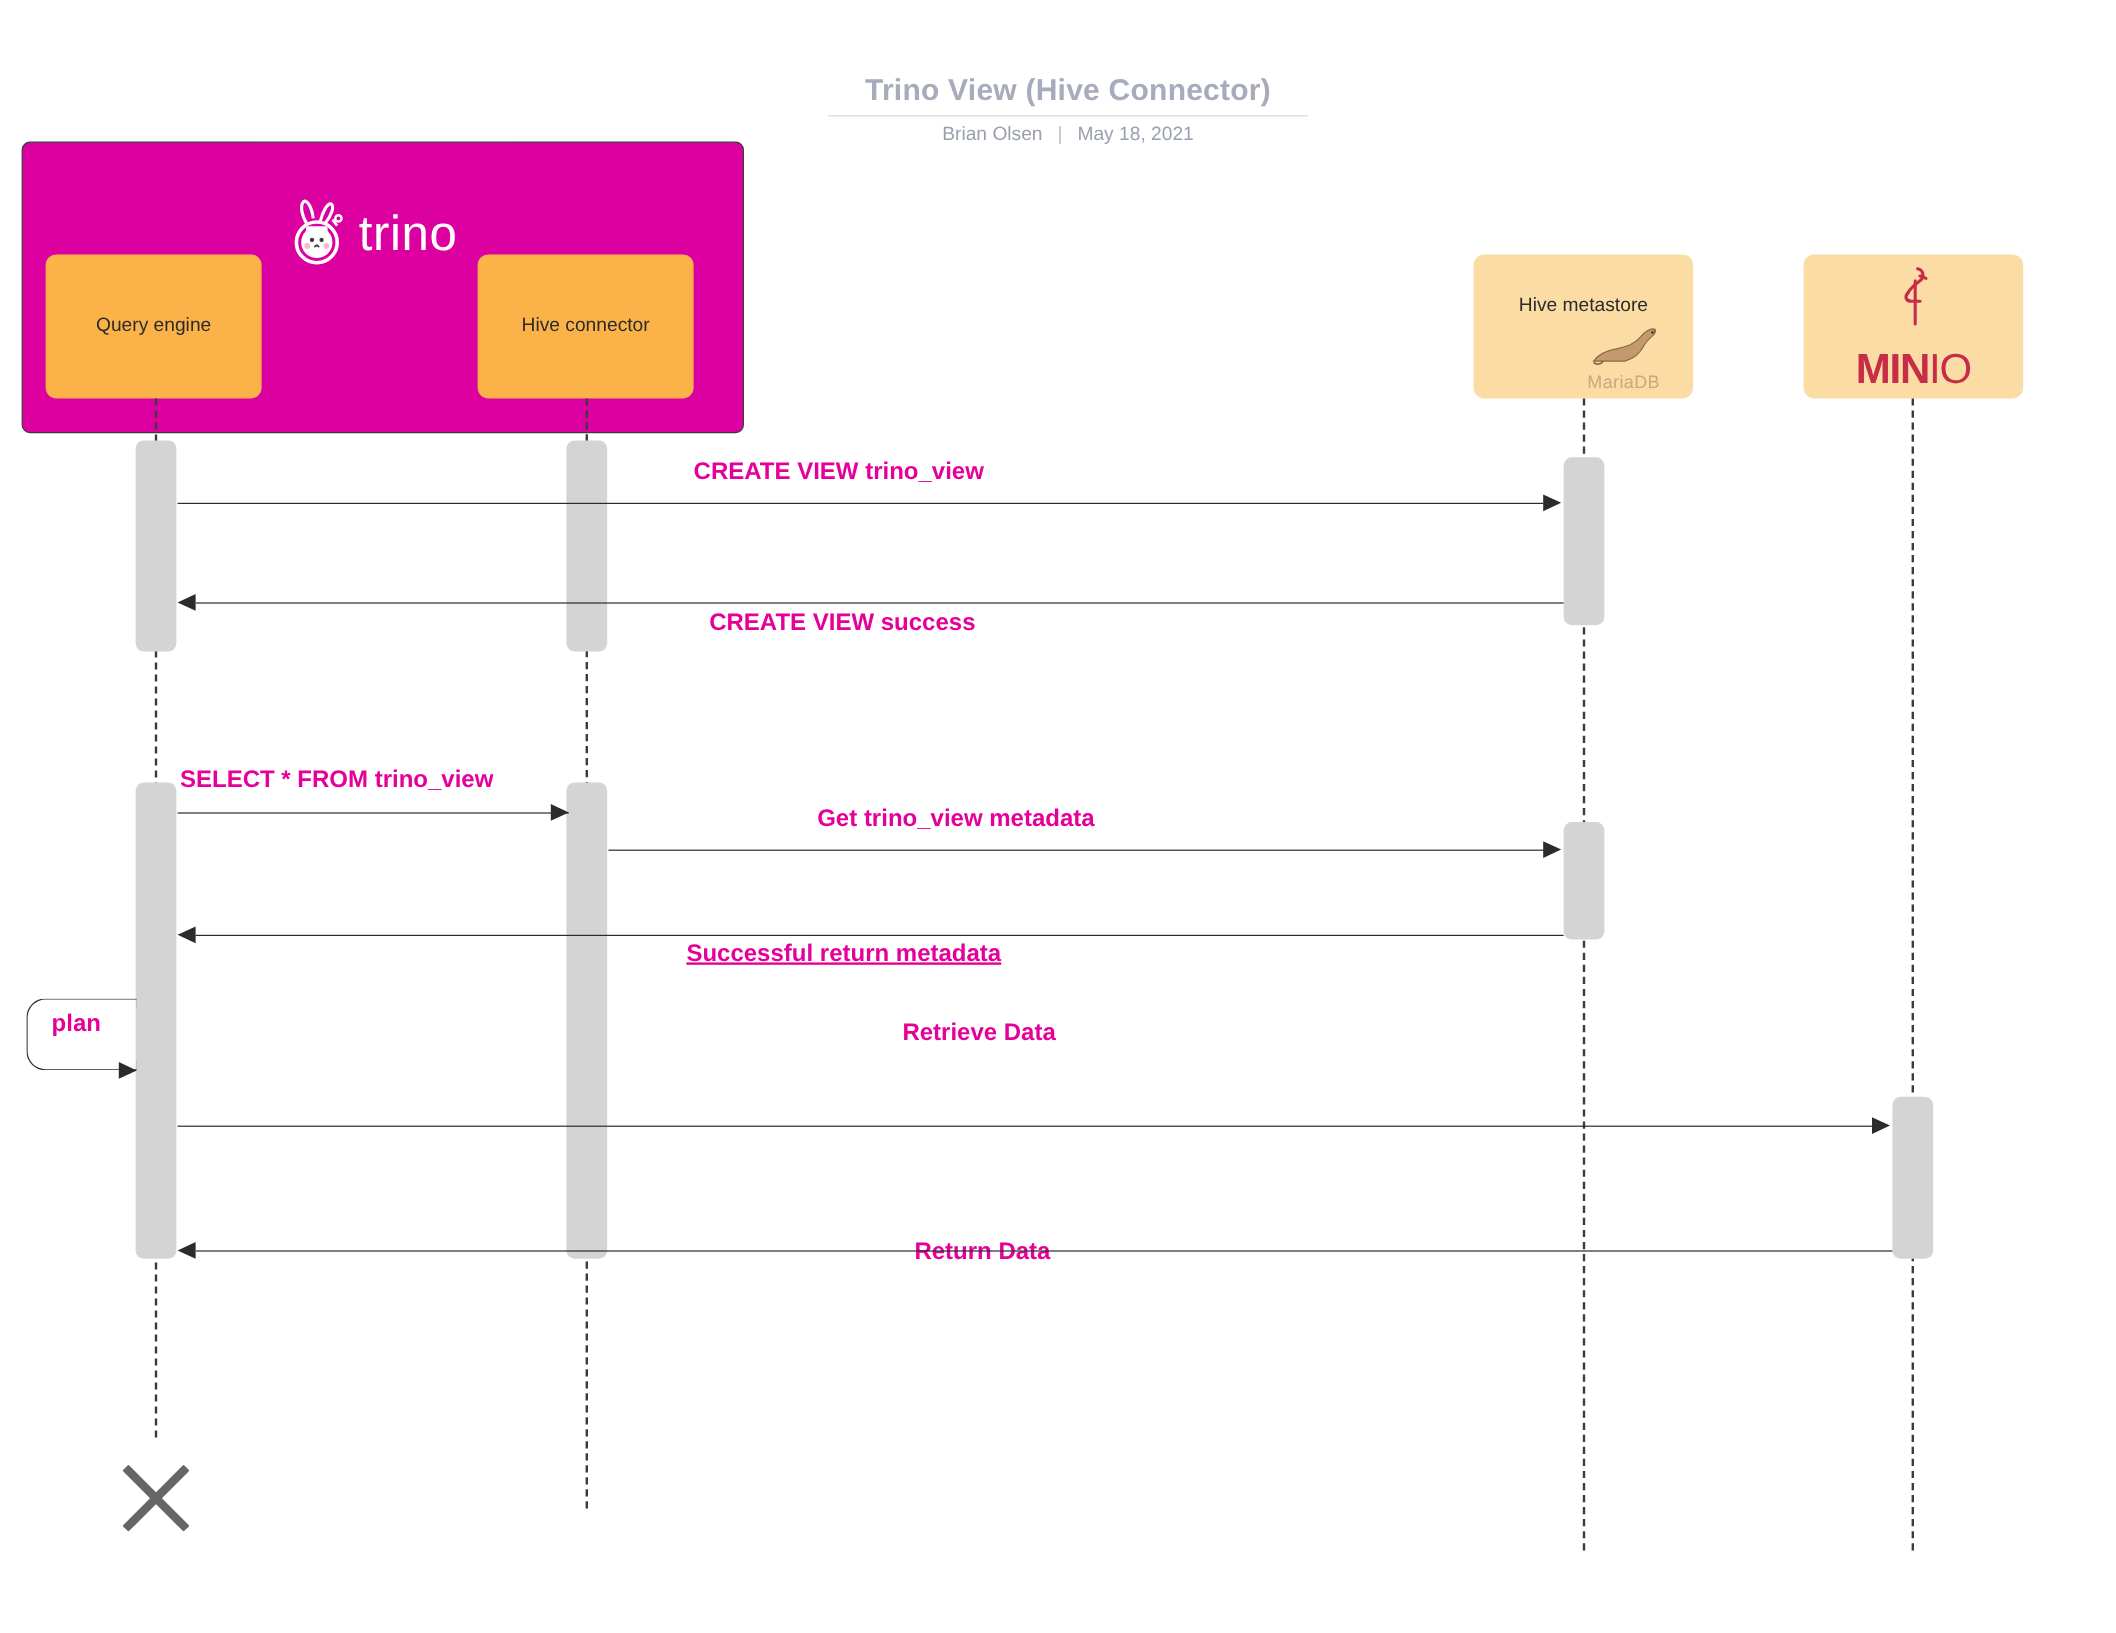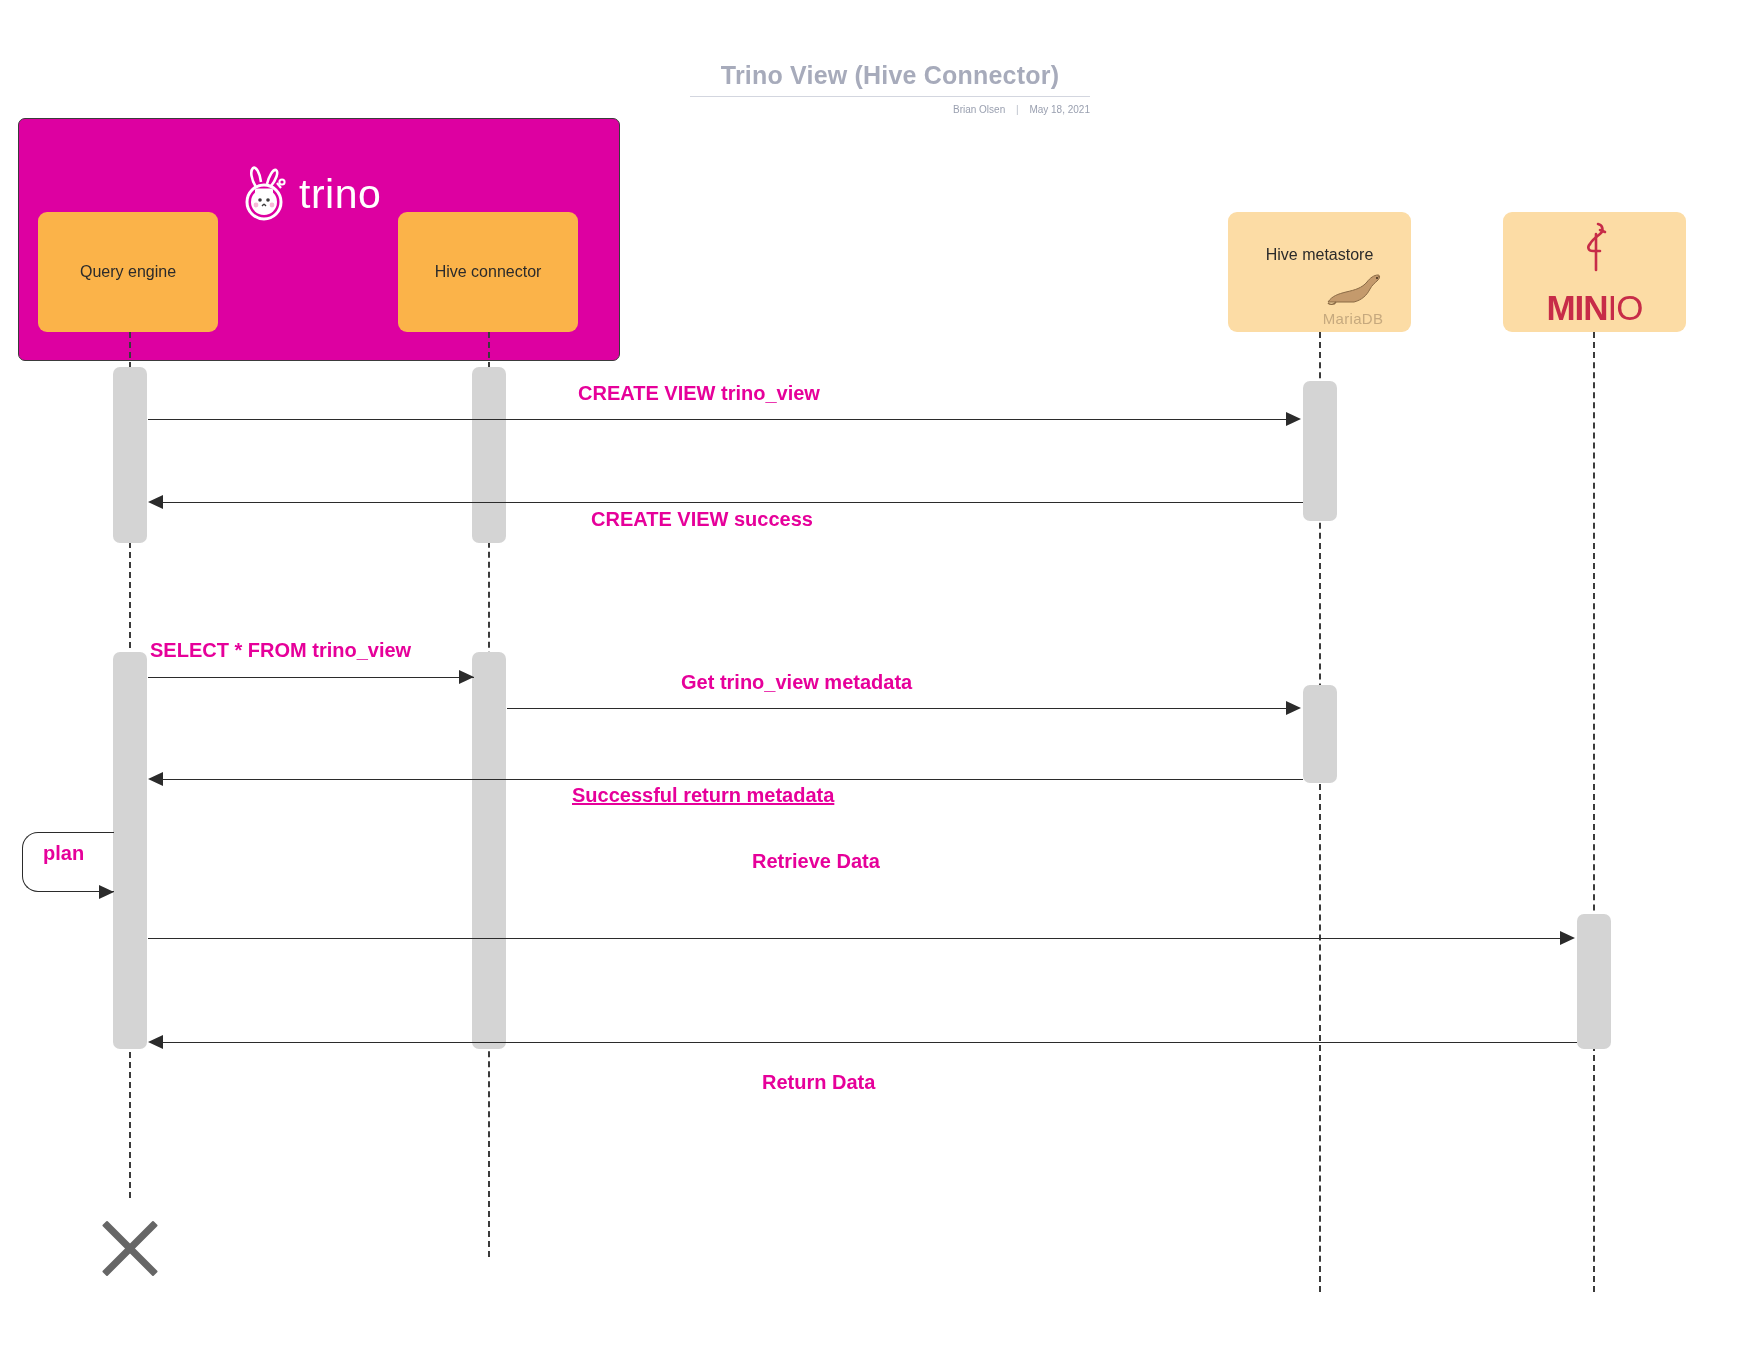--- a/index.html
+++ b/index.html
@@ -6,21 +6,21 @@
   body{width:1763px;height:1361px;position:relative;overflow:hidden;
        font-family:"Liberation Sans","DejaVu Sans",sans-serif;}
 
   #canvas{position:absolute;inset:0;}
 
   
   .title-wrap{position:absolute;left:690px;top:62px;width:400px;text-align:center;}
   .diagram-title{font-size:25px;font-weight:bold;color:#a7abbb;letter-spacing:.2px;
                  white-space:nowrap;line-height:1.1;}
   .title-rule{width:400px;height:1px;background:#d3d6df;margin:6px 0 7px 0;}
-  .byline{font-size:10px;color:#9aa0b0;white-space:nowrap;text-align:right;}
+  .byline{font-size:16px;color:#9aa0b0;white-space:nowrap;}
   .byline .sep{padding:0 8px;color:#b9bec9;}
 
   
   .trino-box{position:absolute;left:18px;top:118px;width:600px;height:241px;
              background:#dd00a1;border:1.5px solid #3b3b3b;border-radius:7px;}
   .trino-logo{position:absolute;left:240px;top:152px;display:flex;align-items:center;gap:9px;margin-top:13px;}
   .trino-word{font-size:41px;color:#ffffff;line-height:1;letter-spacing:.5px;}
 
   
   .pbox{position:absolute;border-radius:9px;display:flex;align-items:center;
@@ -175,21 +175,21 @@
   <div class="arrow left" style="left:148px;top:772px;"></div>
 
   <div class="selfloop" style="left:22px;top:832px;width:92px;height:60px;"></div>
   <div class="msg-label" style="left:43px;top:842px;">plan</div>
   <div class="arrow right" style="left:99px;top:885px;"></div>
 
   <div class="msg-label" style="left:752px;top:850px;">Retrieve Data</div>
   <div class="msg-line" style="left:148px;top:938px;width:1412px;"></div>
   <div class="arrow right" style="left:1560px;top:931px;"></div>
 
-  <div class="msg-label" style="left:762px;top:1032px;margin-top:39px;">Return Data</div>
+  <div class="msg-label" style="left:762px;top:1032px;">Return Data</div>
   <div class="msg-line" style="left:163px;top:1042px;width:1414px;"></div>
   <div class="arrow left" style="left:148px;top:1035px;"></div>
 
   <div class="destroy" style="left:94px;top:1212px;">
     <span class="s1"></span>
     <span class="s2"></span>
   </div>
 
 </div>
 

